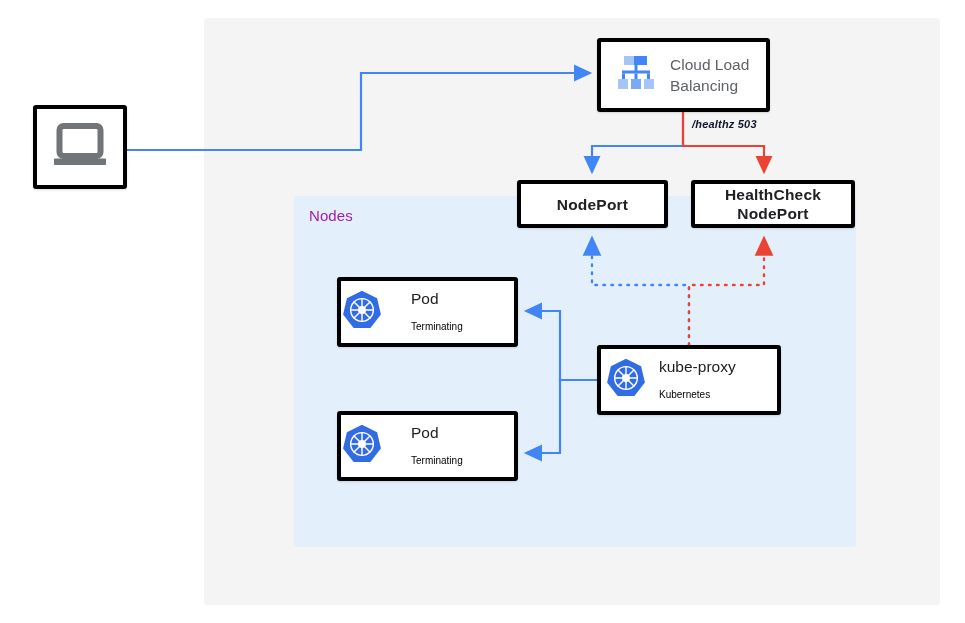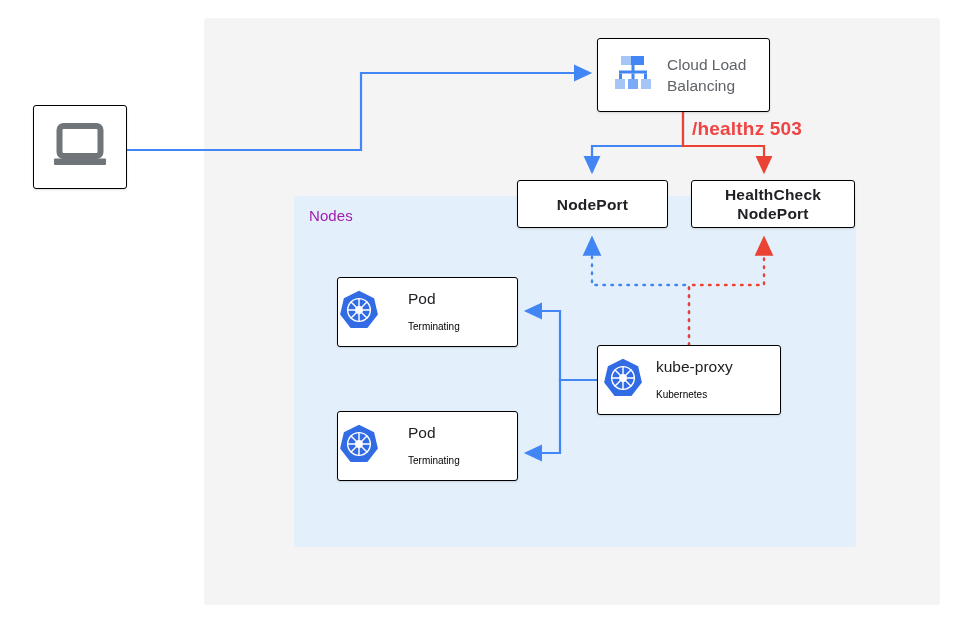--- a/index.html
+++ b/index.html
@@ -8,21 +8,21 @@
 
   #stage{position:absolute;left:0;top:0;width:965px;height:623px;}
 
   .panel-outer{position:absolute;left:204px;top:18px;width:736px;height:587px;
                background:#f4f4f4;border-radius:3px;}
   .panel-nodes{position:absolute;left:294px;top:196px;width:562px;height:351px;
                background:#e3f0fc;border-radius:3px;}
   .nodes-label{position:absolute;left:309px;top:207px;font-size:15px;color:#a21caf;
                letter-spacing:.1px;}
 
-  .card{position:absolute;background:#ffffff;border:1px solid #000000;border-radius:3px;
+  .card{position:absolute;background:#ffffff;border:4px solid #000000;border-radius:3px;
         box-shadow:0 1px 2px rgba(60,64,67,.18);box-sizing:border-box;}
 
   .card-laptop{left:33px;top:105px;width:94px;height:84px;
                display:flex;align-items:center;justify-content:center;}
 
   .card-clb{left:597px;top:38px;width:173px;height:74px;
             display:flex;align-items:center;padding-left:14px;gap:13px;}
   .clb-text{font-size:15.5px;color:#5f6368;line-height:21px;}
 
   .card-nodeport{left:517px;top:180px;width:151px;height:48px;
@@ -33,22 +33,22 @@
 
   .card-pod{left:337px;width:181px;height:70px;display:flex;align-items:center;
             gap:28px;}
   .pod1{top:277px;} .pod2{top:411px;}
   .card-kp{left:597px;top:345px;width:184px;height:70px;display:flex;align-items:center;
            padding-left:4px;gap:12px;}
   .lines{display:flex;flex-direction:column;justify-content:center;}
   .l-title{font-size:15.5px;color:#202124;line-height:21px;}
   .l-sub{font-size:10px;color:#000000;line-height:21px;margin-top:7px;}
 
-  .healthz{position:absolute;left:692px;top:118px;font-size:19px;font-weight:bold;
-           color:#ef4444;letter-spacing:.2px;}
+  .healthz{position:absolute;left:692px;top:118px;font-size:11px;font-weight:bold;
+           color:#0f172a;letter-spacing:.2px;font-style:italic;}
 
   svg.conn{position:absolute;left:0;top:0;width:965px;height:623px;overflow:visible;}
 </style>
 </head>
 <body>
 
 <div id="stage">
 
   <div class="panel-outer"></div>
   <div class="panel-nodes"></div>

